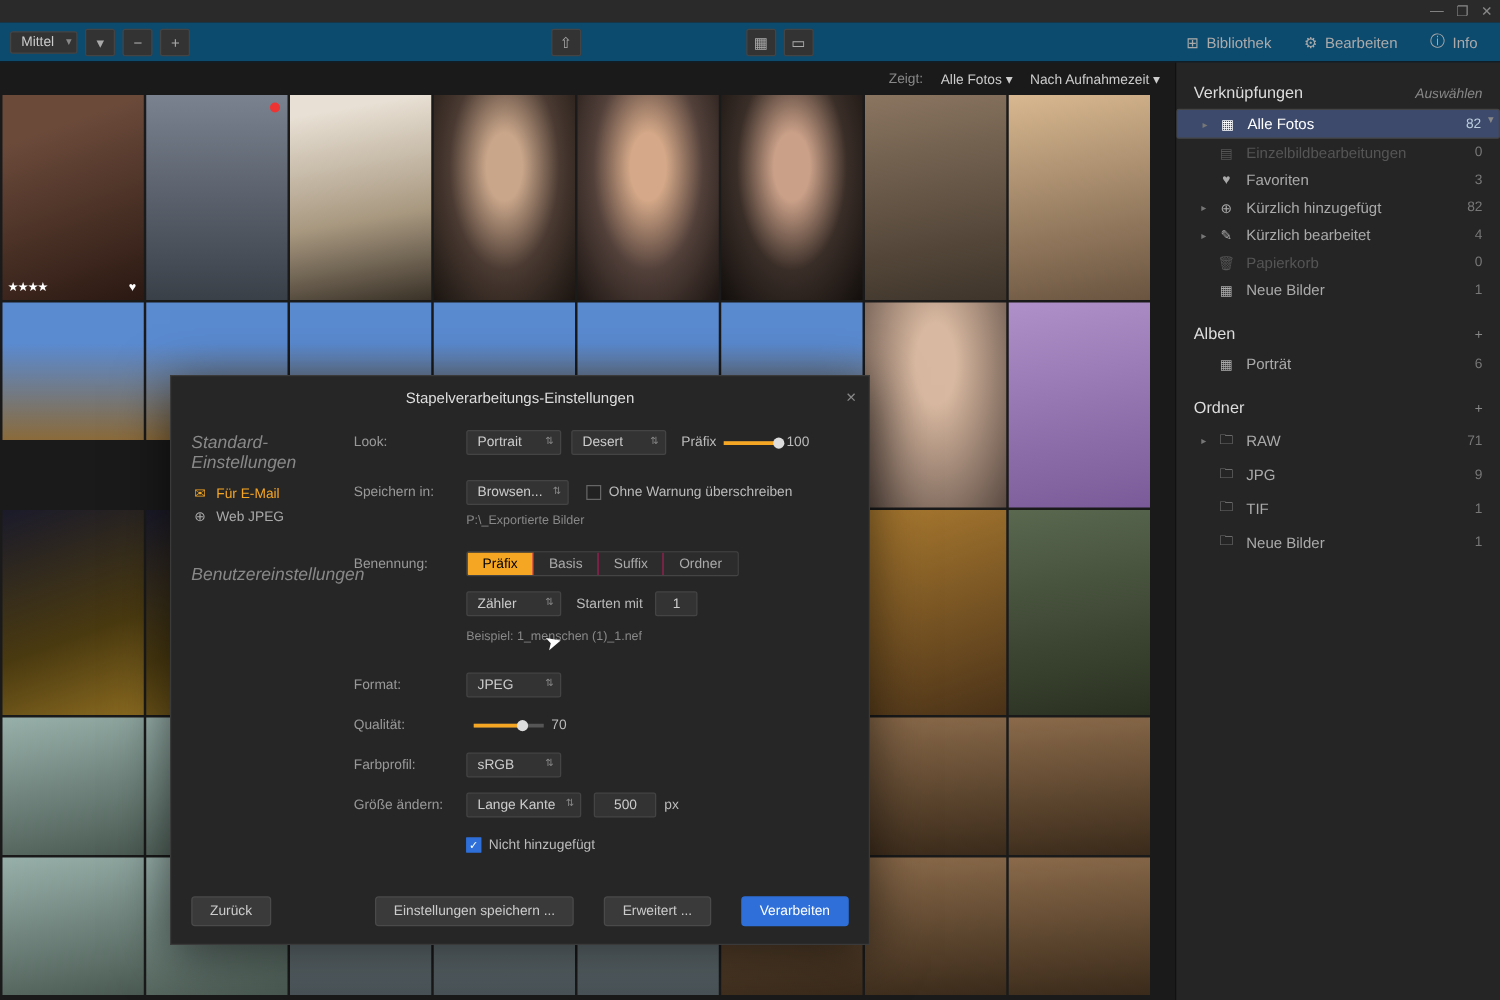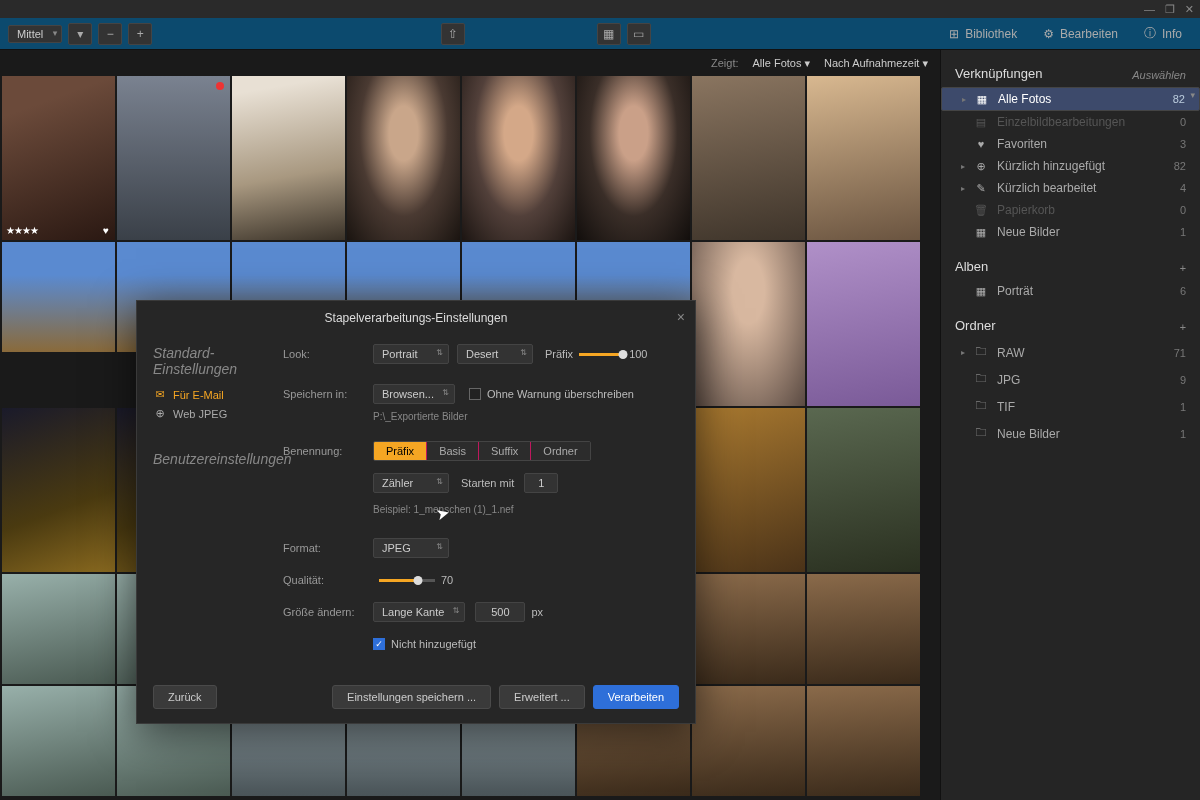--- a/index.html
+++ b/index.html
@@ -55,21 +55,21 @@
 .slider .fill { position:absolute; left:0; top:0; height:100%; background:#f5a623;}
 .slider .knob { position:absolute; top:-3px; width:9px; height:9px; background:#ddd; border-radius:50%; transform:translateX(-50%);}
 .chk { width:12px; height:12px; border:1px solid #666; background:#222; display:inline-flex; align-items:center; justify-content:center; margin-right:6px; cursor:pointer; font-size:9px;}
 .chk.on { background:#2e6fd9; border-color:#2e6fd9; color:#fff;}
 .segbtn { display:flex; border:1px solid #444; border-radius:2px; overflow:hidden;}
 .segbtn div { padding:3px 12px; background:#2c2c2c; color:#aaa; cursor:pointer; border-right:1px solid #be185d;}
 .segbtn div:last-child{border-right:none;}
 .segbtn div.on { background:#f5a623; color:#000;}
 .tinput { background:#333; border:1px solid #444; color:#ccc; padding:3px 6px; width:50px; text-align:center; font-size:11px; border-radius:2px;}
 .path { font-size:10px; color:#888; margin-left:90px; margin-top:-4px; margin-bottom:8px;}
-.dlg-foot { display:flex; padding:10px 16px 14px; gap:8px;}
+.dlg-foot { display:flex; padding:10px 16px 14px; gap:24px;}
 .btn { background:#3a3a3a; border:1px solid #4a4a4a; color:#ccc; padding:5px 14px; font-size:11px; border-radius:3px; cursor:pointer;}
 .btn.primary { background:#2e6fd9; border-color:#2e6fd9; color:#fff;}
 .spacer{flex:1;}
 .cursor { position:absolute; left:436px; top:454px; font-size:16px; color:#fff; pointer-events:none; transform:rotate(-15deg);}
 
 .t1{background:linear-gradient(160deg,#6b4a3a 20%,#2a1812);}
 .t2{background:linear-gradient(180deg,#7a8290,#3a4048);}
 .t3{background:linear-gradient(170deg,#e8e0d4 10%,#a89880 60%,#3a3228);}
 .t4{background:radial-gradient(ellipse at 50% 35%,#c9a68a 18%,#4a3a32 55%,#1a1410);}
 .t5{background:radial-gradient(ellipse at 50% 35%,#d4a888 18%,#52403a 55%,#1c1512);}
@@ -245,20 +245,24 @@
             <div class="dsel">JPEG</div>
           </div>
           <div class="row">
             <div class="lab">Qualität:</div>
             <div class="slider" style="width:56px">
                 <div class="fill" style="width:70%"></div>
                 <div class="knob" style="left:70%"></div>
               </div>
             <span>70</span>
           </div>
+          <div class="row">
+            <div class="lab">Farbprofil:</div>
+            <div class="dsel">sRGB</div>
+          </div>
 
           <div class="row" style="">
             <div class="lab">Größe ändern:</div>
             <div class="dsel">Lange Kante</div>
             <div style="width:10px"></div>
             <input class="tinput" value="500" style="">
             <div style="width:6px"></div>
             <span>px</span>
           </div>
           <div class="row">

